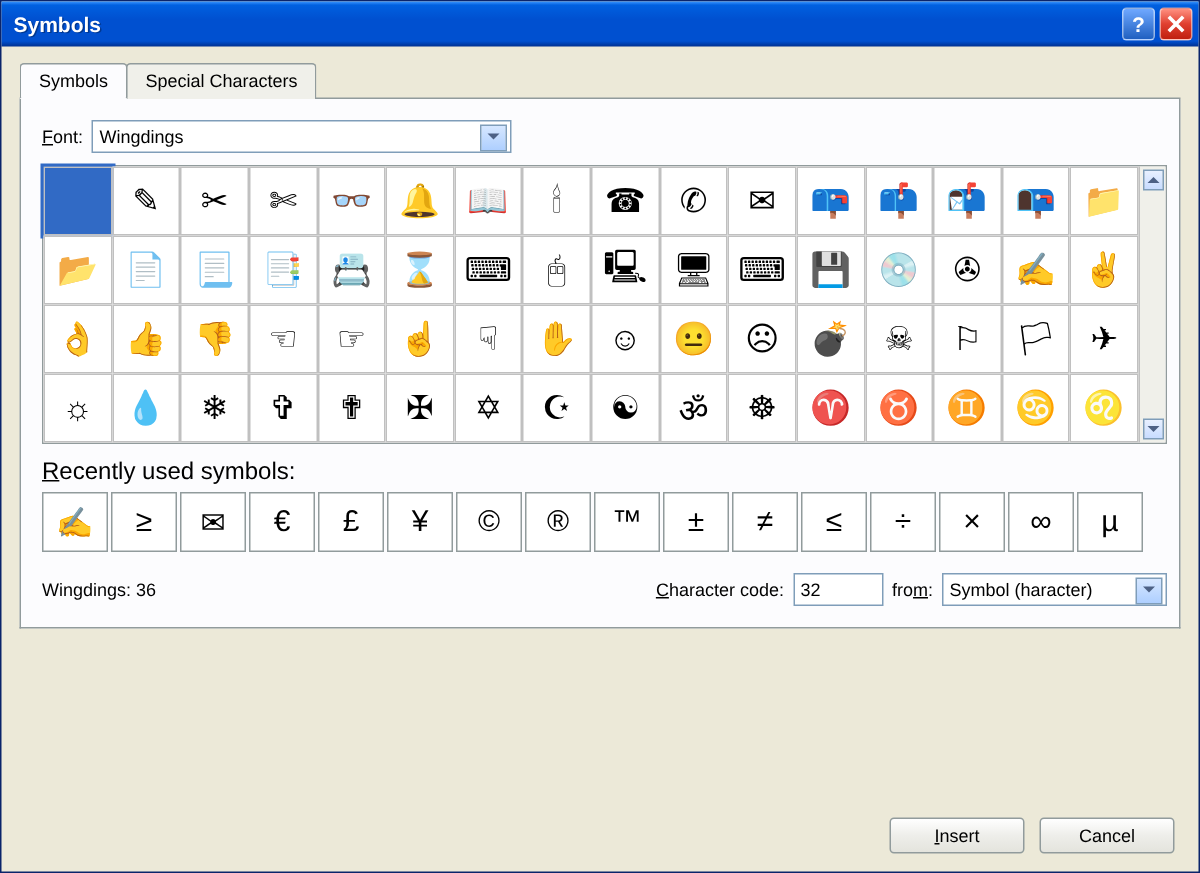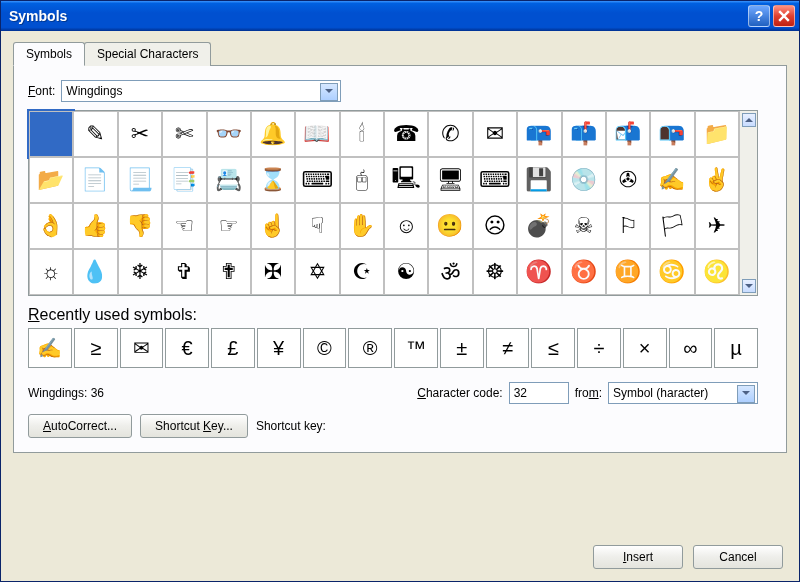--- a/index.html
+++ b/index.html
@@ -71,21 +71,21 @@
   }
   .tab.active {
     background: #fcfcfe;
     border-bottom: 1px solid #fcfcfe;
     z-index: 2;
   }
   .tab-panel {
     border: 1px solid #919b9c;
     border-top: none;
     background: #fcfcfe;
-    padding: 14px 28px 14px 14px;
+    padding: 14px 8px 14px 14px;
   }
   .row {
     display: flex;
     align-items: center;
     margin-bottom: 8px;
     gap: 6px;
   }
   label.lbl { font-size: 12px; }
   .underline-letter { text-decoration: underline; }
   .select {
@@ -358,25 +358,20 @@
         <span class="spacer"></span>
         <span><span class="underline-letter">C</span>haracter code:</span>
         <input class="text-input" value="32" style="">
         <span>fro<span class="underline-letter">m</span>:</span>
         <div class="select" style="width:150px">
           <span>Symbol (haracter)</span>
           <span class="arrow"></span>
         </div>
       </div>
 
-      <div class="btn-row">
-        <div class="btn"><span class="underline-letter">A</span>utoCorrect...</div>
-        <div class="btn">Shortcut <span class="underline-letter">K</span>ey...</div>
-        <span style="font-size:12px">Shortcut key:</span>
-      </div>
 
     </div>
   </div>
 
   <div class="footer">
     <div class="btn"><span class="underline-letter">I</span>nsert</div>
     <div class="btn">Cancel</div>
   </div>
 </div>
 

